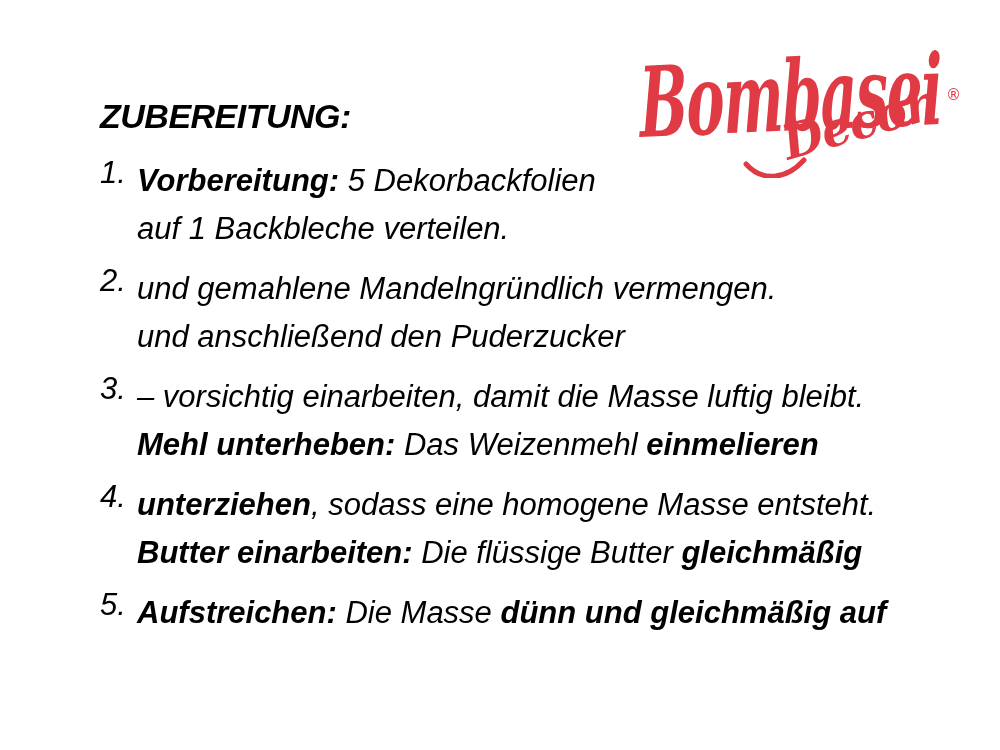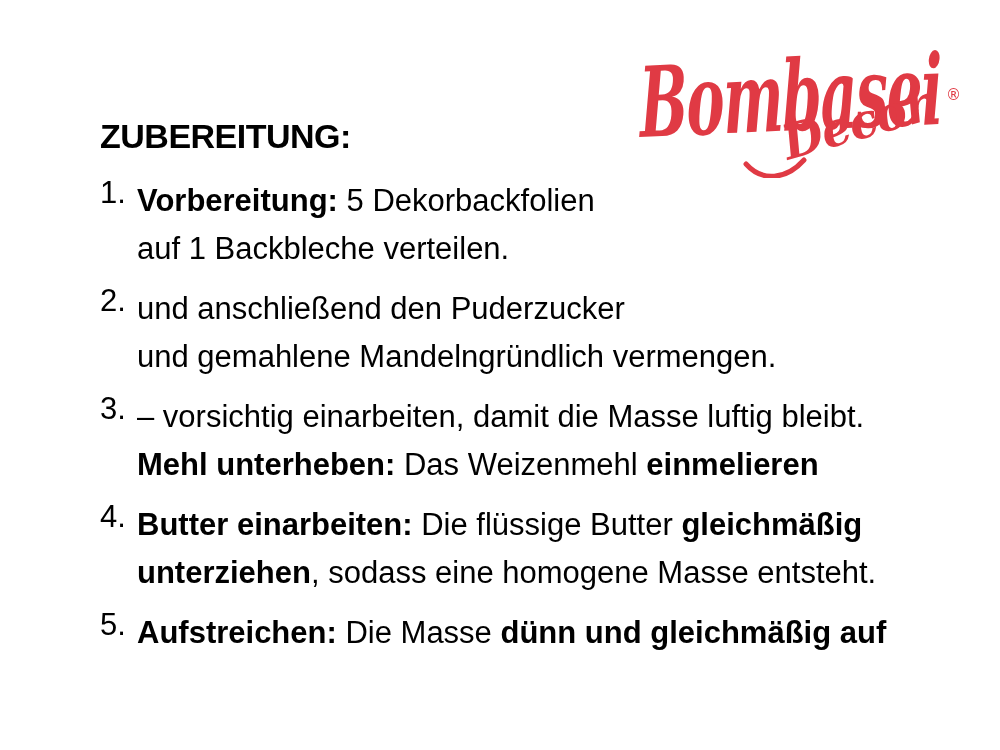--- a/index.html
+++ b/index.html
@@ -32,22 +32,23 @@
     letter-spacing:-1px;
   }
   .logo .reg {
     font-family:"DejaVu Sans", sans-serif;
     font-style:normal; font-weight:normal;
     font-size:15px;
   }
   .logo .swash { stroke:var(--accent); stroke-width:5; fill:none; stroke-linecap:round; }
   .content {
     position:absolute;
-    left:100px; top:116px;
+    left:100px; top:96px;
     width:880px;
+    font-style:italic;
   }
   .heading {
     font-size:34px;
     font-weight:bold;
     letter-spacing:-0.5px;
     line-height:40px;
     margin-bottom:17px;
   }
   .step {
     display:flex;
@@ -82,36 +83,36 @@
         <div class="step">
           <div class="num">1.</div>
           <div class="text">
             <div class="line"><span class="b">Vorbereitung:</span><span> 5 Dekorbackfolien</span></div>
             <div class="line"><span>auf 1 Backbleche verteilen.</span></div>
           </div>
         </div>
         <div class="step">
           <div class="num">2.</div>
           <div class="text">
+            <div class="line"><span>und gemahlene Mandelngründlich vermengen.</span></div>
             <div class="line"><span>und anschließend den Puderzucker</span></div>
-            <div class="line"><span>und gemahlene Mandelngründlich vermengen.</span></div>
           </div>
         </div>
         <div class="step">
           <div class="num">3.</div>
           <div class="text">
             <div class="line"><span>– vorsichtig einarbeiten, damit die Masse luftig bleibt.</span></div>
             <div class="line"><span class="b">Mehl unterheben:</span><span> Das Weizenmehl </span><span class="b">einmelieren</span></div>
           </div>
         </div>
         <div class="step">
           <div class="num">4.</div>
           <div class="text">
+            <div class="line"><span class="b">unterziehen</span><span>, sodass eine homogene Masse entsteht.</span></div>
             <div class="line"><span class="b">Butter einarbeiten:</span><span> Die flüssige Butter </span><span class="b">gleichmäßig</span></div>
-            <div class="line"><span class="b">unterziehen</span><span>, sodass eine homogene Masse entsteht.</span></div>
           </div>
         </div>
         <div class="step">
           <div class="num">5.</div>
           <div class="text">
             <div class="line"><span class="b">Aufstreichen:</span><span> Die Masse </span><span class="b">dünn und gleichmäßig auf</span></div>
           </div>
         </div>
       </div>
   </div>

